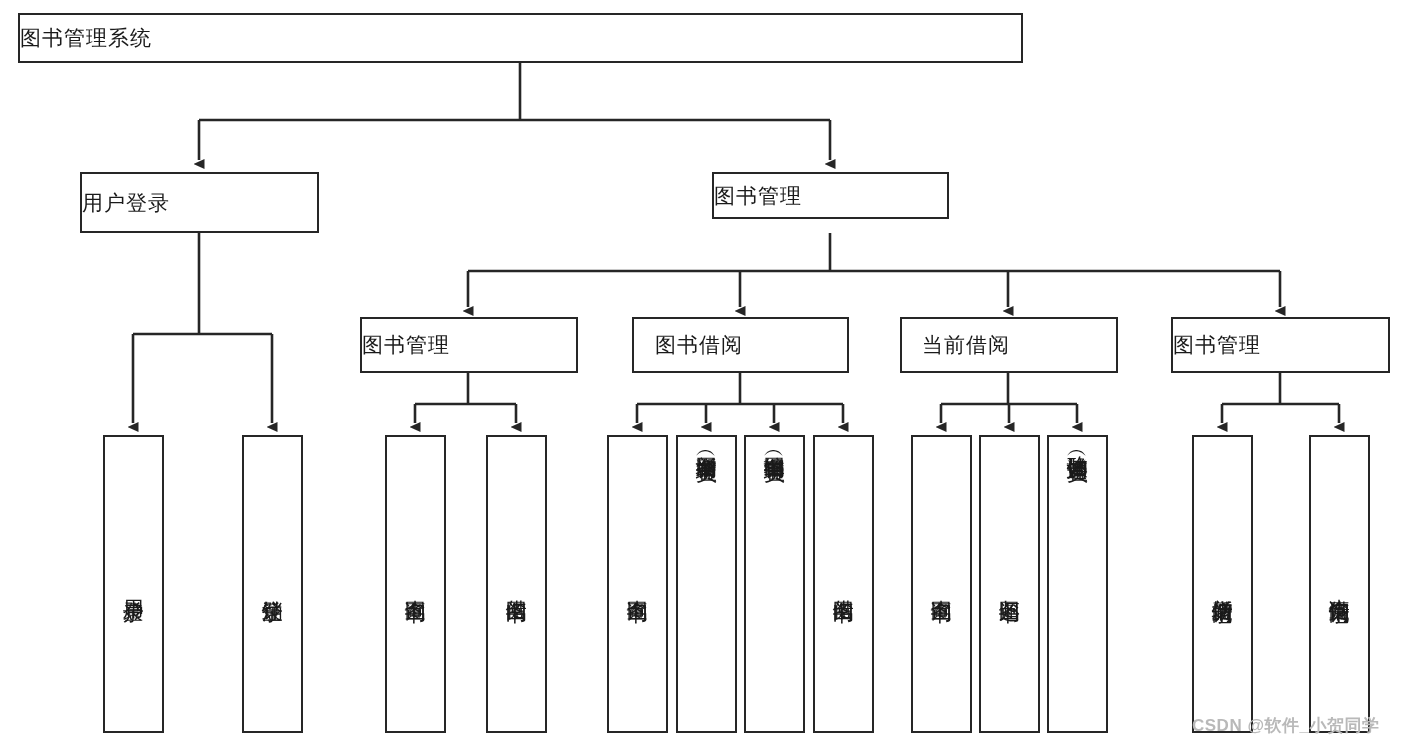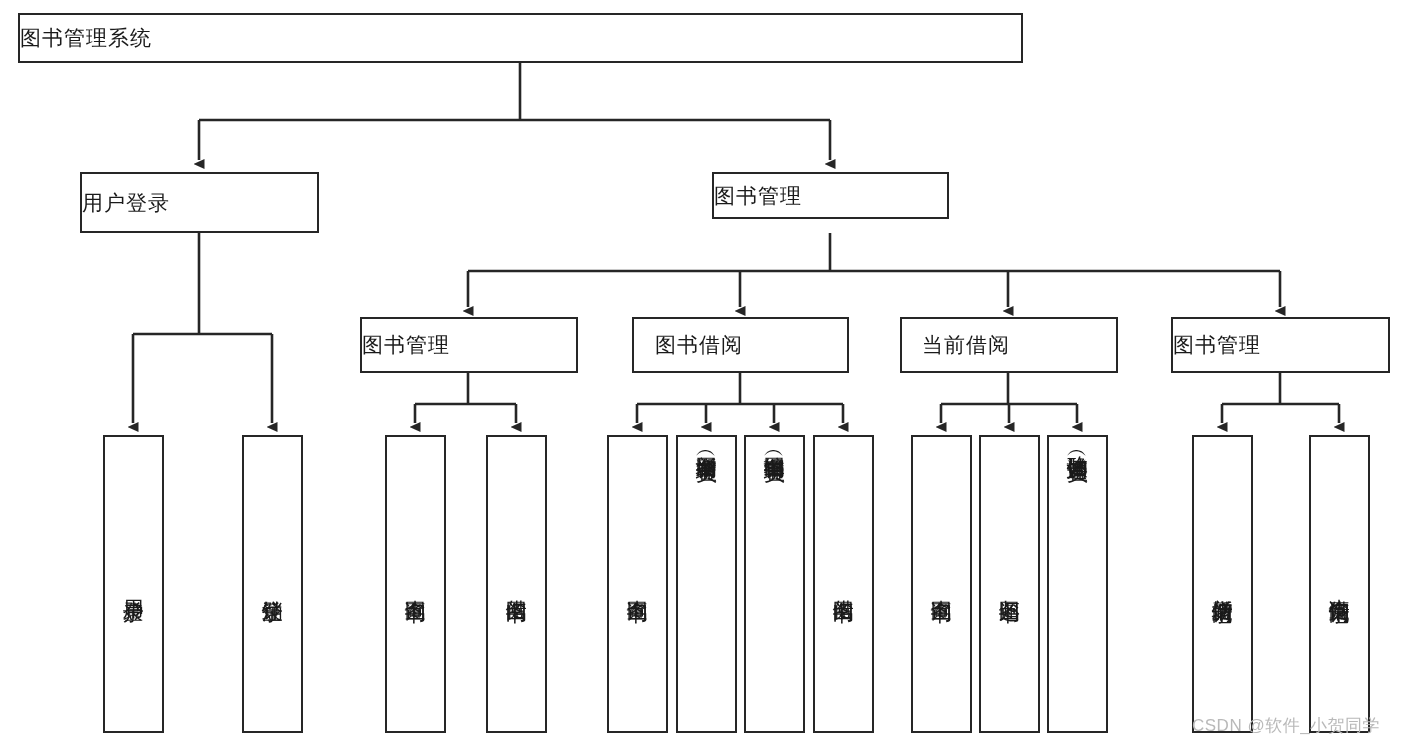--- a/index.html
+++ b/index.html
@@ -56,20 +56,21 @@
   .node-v.center-v { align-items: center; }
   .watermark {
     position: absolute;
     left: 1192px;
     top: 714px;
     font-size: 17px;
     color: #b9b9b9;
     letter-spacing: 0.5px;
     white-space: nowrap;
     pointer-events: none;
+    font-weight: bold;
   }
 </style>
 </head>
 <body>
 
 <div id="canvas">
 
   <svg id="wires" viewBox="0 0 1405 747" xmlns="http://www.w3.org/2000/svg">
     <defs>
       <marker id="arrow" markerWidth="10" markerHeight="11" refX="1" refY="5.5" orient="auto" markerUnits="userSpaceOnUse">

